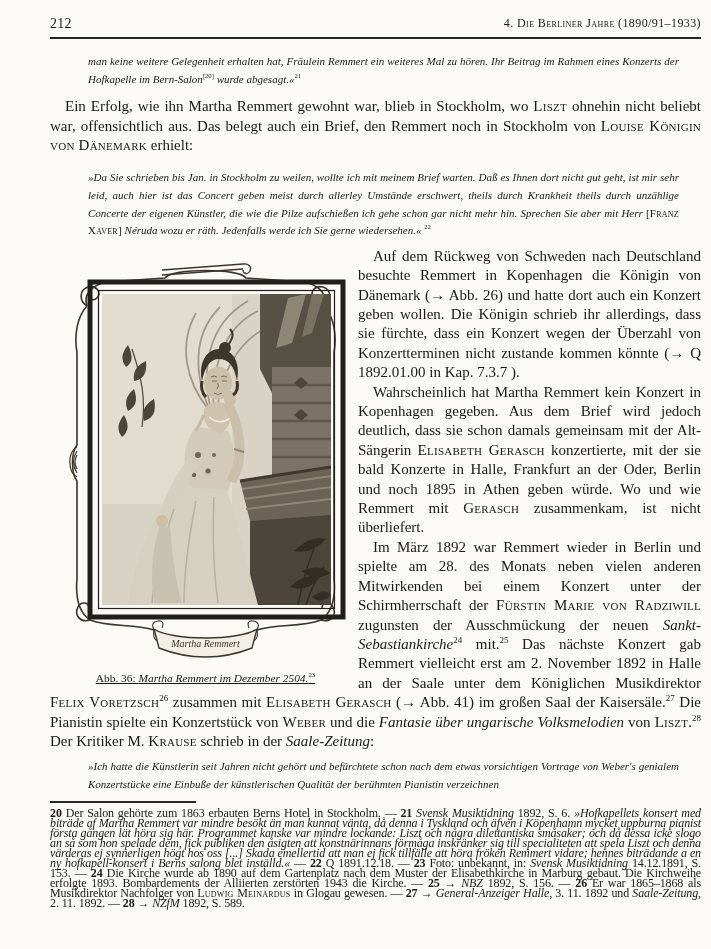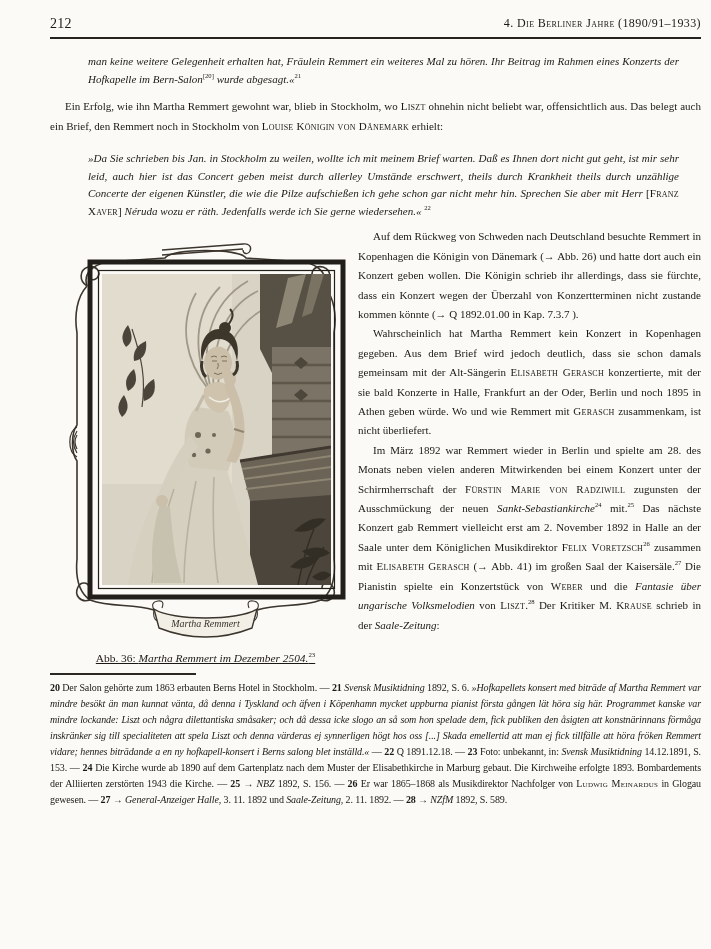--- a/index.html
+++ b/index.html
@@ -16,35 +16,35 @@
   .running{
     position:absolute;left:0;right:0;top:2px;text-align:right;
     font-size:12px;font-variant:small-caps;letter-spacing:.4px;
   }
   
   p{margin:0;}
   .bquote{
     margin:14px 22px 0 38px;font-style:italic;font-size:11px;line-height:17.6px;
     text-align:justify;
   }
-  .para{font-size:11px;line-height:19.4px;text-align:justify;}
+  .para{font-size:15px;line-height:19.4px;text-align:justify;}
   .indent{text-indent:15px;}
   .p1{margin-top:9px;}
   .flow{margin-top:7px;}
   .flow::after{content:"";display:block;clear:both;}
   figure.photo-fig{
     float:left;width:287px;margin:2px 9px 2px 12px;padding:0;text-decoration:underline;
   }
   figcaption{margin-top:7px;text-align:center;font-size:11.4px;}
   .kquote{clear:both;margin-top:7px;}
   
   .footnotes{margin-top:7px;}
   .fn-rule{width:146px;border-top:2px solid #2b2723;margin-bottom:5px;}
   .fn-text{
-    font-size:10px;line-height:16px;text-align:justify;letter-spacing:-.12px;
+    font-size:12px;line-height:10px;text-align:justify;letter-spacing:-.12px;
   }
   
   .r-i{font-style:italic;}
   .r-b{font-weight:700;}
   .r-sc{font-variant:small-caps;letter-spacing:.25px;}
   .r-up{font-style:normal;}
   .r-sup{vertical-align:super;font-size:.6em;line-height:0;font-style:normal;}
 </style>
 </head>
 <body>
@@ -161,20 +161,21 @@
             </g>
           </svg>
           <figcaption><span>Abb. 36: </span><span class="r-i">Martha Remmert im Dezember 2504.</span><span class="r-sup">23</span></figcaption>
         </figure>
 
         <p class="para indent"><span>Auf dem Rückweg von Schweden nach Deutschland besuchte Remmert in Kopenhagen die Königin von Dänemark (→ Abb. 26) und hatte dort auch ein Konzert geben wollen. Die Königin schrieb ihr allerdings, dass sie fürchte, dass ein Konzert wegen der Überzahl von Konzertterminen nicht zustande kommen könnte (→ Q 1892.01.00 in Kap. 7.3.7 ).</span></p>
         <p class="para indent"><span>Wahrscheinlich hat Martha Remmert kein Konzert in Kopenhagen gegeben. Aus dem Brief wird jedoch deutlich, dass sie schon damals gemeinsam mit der Alt-Sängerin </span><span class="r-sc">Elisabeth Gerasch</span><span> konzertierte, mit der sie bald Konzerte in Halle, Frankfurt an der Oder, Berlin und noch 1895 in Athen geben würde. Wo und wie Remmert mit </span><span class="r-sc">Gerasch</span><span> zusammenkam, ist nicht überliefert.</span></p>
         <p class="para indent"><span>Im März 1892 war Remmert wieder in Berlin und spielte am 28. des Monats neben vielen anderen Mitwirkenden bei einem Konzert unter der Schirmherrschaft der </span><span class="r-sc">Fürstin Marie von Radziwill</span><span> zugunsten der Ausschmückung der neuen </span><span class="r-i">Sankt-Sebastiankirche</span><span class="r-sup">24</span><span> mit.</span><span class="r-sup">25</span><span> Das nächste Konzert gab Remmert vielleicht erst am 2. November 1892 in Halle an der Saale unter dem Königlichen Musikdirektor </span><span class="r-sc">Felix Voretzsch</span><span class="r-sup">26</span><span> zusammen mit </span><span class="r-sc">Elisabeth Gerasch</span><span> (→ Abb. 41) im großen Saal der Kaisersäle.</span><span class="r-sup">27</span><span> Die Pianistin spielte ein Konzertstück von </span><span class="r-sc">Weber</span><span> und die </span><span class="r-i">Fantasie über ungarische Volksmelodien</span><span> von </span><span class="r-sc">Liszt</span><span>.</span><span class="r-sup">28</span><span> Der Kritiker M. </span><span class="r-sc">Krause</span><span> schrieb in der </span><span class="r-i">Saale-Zeitung</span><span>:</span></p>
       </div>
 
+      <p class="bquote kquote"><span>»Ich hatte die Künstlerin seit Jahren nicht gehört und befürchtete schon nach dem etwas vorsichtigen Vortrage von Weber's genialem Konzertstücke eine Einbuße der künstlerischen Qualität der berühmten Pianistin verzeichnen</span></p>
 
     </main>
 
     <footer class="footnotes">
       <div class="fn-rule"></div>
       <p class="fn-text"><span class="r-b">20</span><span> Der Salon gehörte zum 1863 erbauten Berns Hotel in Stockholm. — </span><span class="r-b">21</span><span> </span><span class="r-i">Svensk Musiktidning</span><span> 1892, S. 6. </span><span class="r-i">»Hofkapellets konsert med biträde af Martha Remmert var mindre besökt än man kunnat vänta, då denna i Tyskland och äfven i Köpenhamn mycket uppburna pianist första gången lät höra sig här. Programmet kanske var mindre lockande: Liszt och några dilettantiska småsaker; och då dessa icke slogo an så som hon spelade dem, fick publiken den åsigten att konstnärinnans förmåga inskränker sig till specialiteten att spela Liszt och denna värderas ej synnerligen högt hos oss [...] Skada emellertid att man ej fick tillfälle att höra fröken Remmert vidare; hennes biträdande a en ny hofkapell-konsert i Berns salong blet inställd.«</span><span> — </span><span class="r-b">22</span><span> Q 1891.12.18. — </span><span class="r-b">23</span><span> Foto: unbekannt, in: </span><span class="r-i">Svensk Musiktidning</span><span> 14.12.1891, S. 153. — </span><span class="r-b">24</span><span> Die Kirche wurde ab 1890 auf dem Gartenplatz nach dem Muster der Elisabethkirche in Marburg gebaut. Die Kirchweihe erfolgte 1893. Bombardements der Alliierten zerstörten 1943 die Kirche. — </span><span class="r-b">25</span><span> → </span><span class="r-i">NBZ</span><span> 1892, S. 156. — </span><span class="r-b">26</span><span> Er war 1865–1868 als Musikdirektor Nachfolger von </span><span class="r-sc">Ludwig Meinardus</span><span> in Glogau gewesen. — </span><span class="r-b">27</span><span> → </span><span class="r-i">General-Anzeiger Halle</span><span>, 3. 11. 1892 und </span><span class="r-i">Saale-Zeitung</span><span>, 2. 11. 1892. — </span><span class="r-b">28</span><span> → </span><span class="r-i">NZfM</span><span> 1892, S. 589.</span></p>
     </footer>
 
   </div>
 </div>

